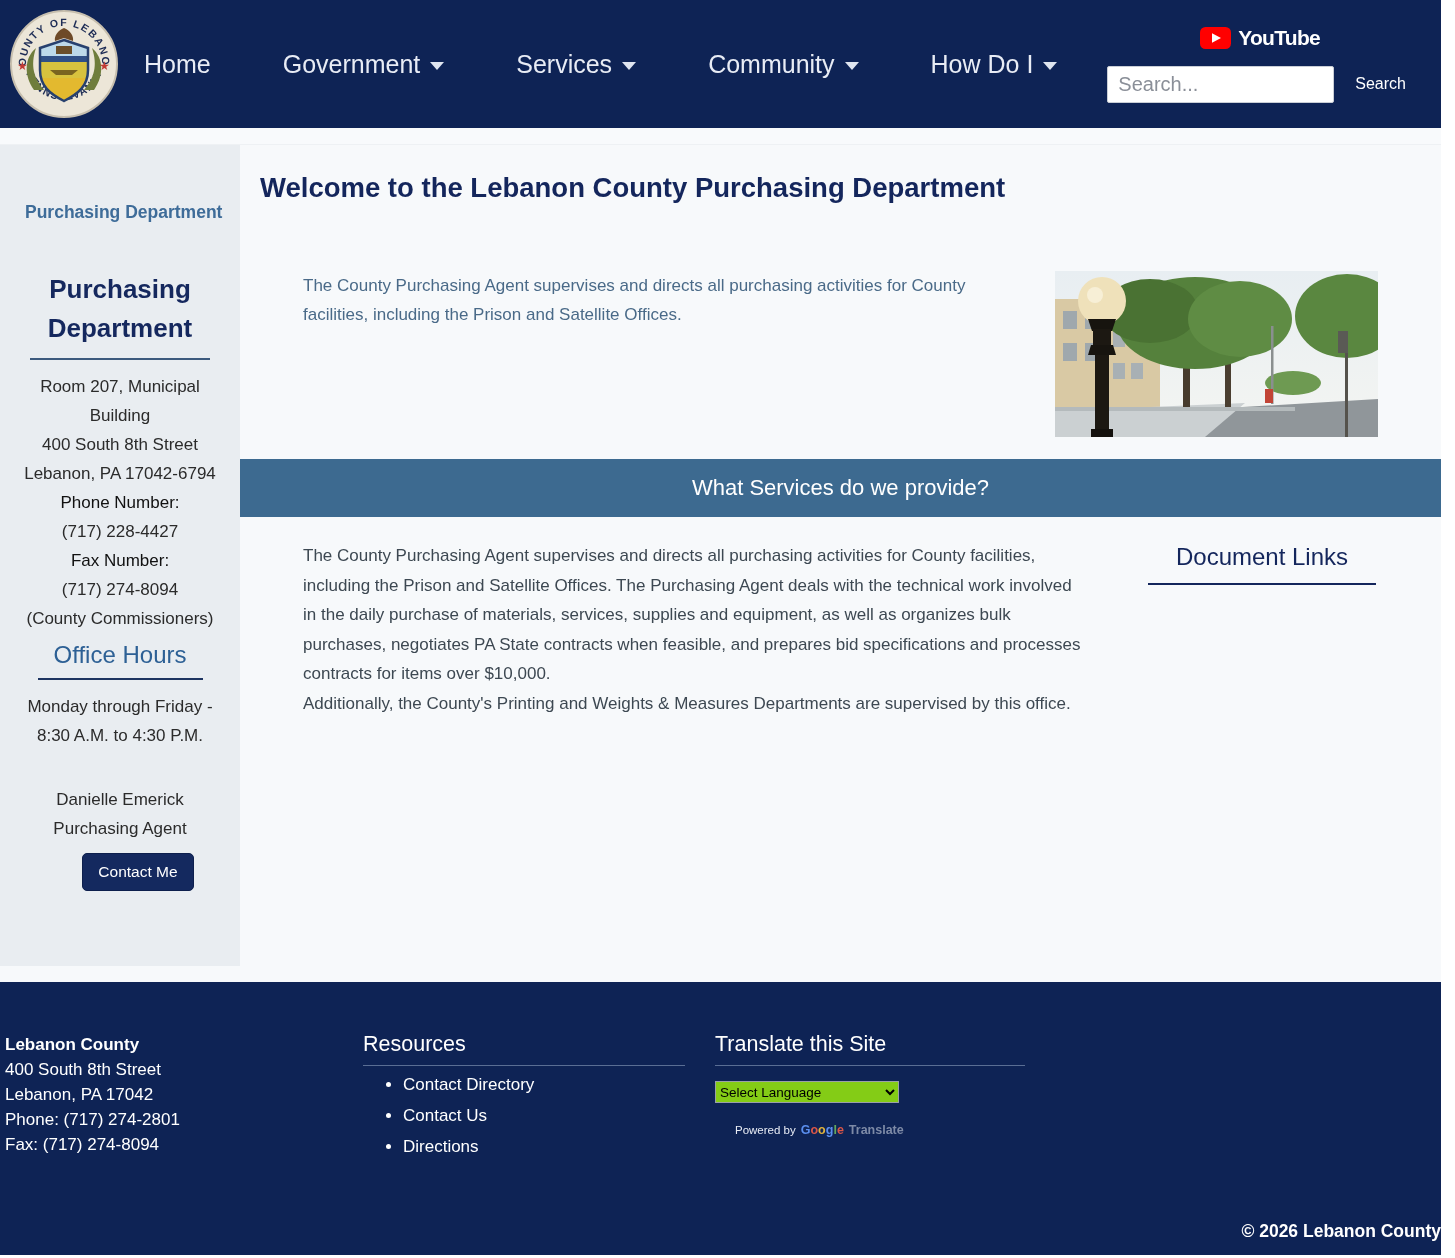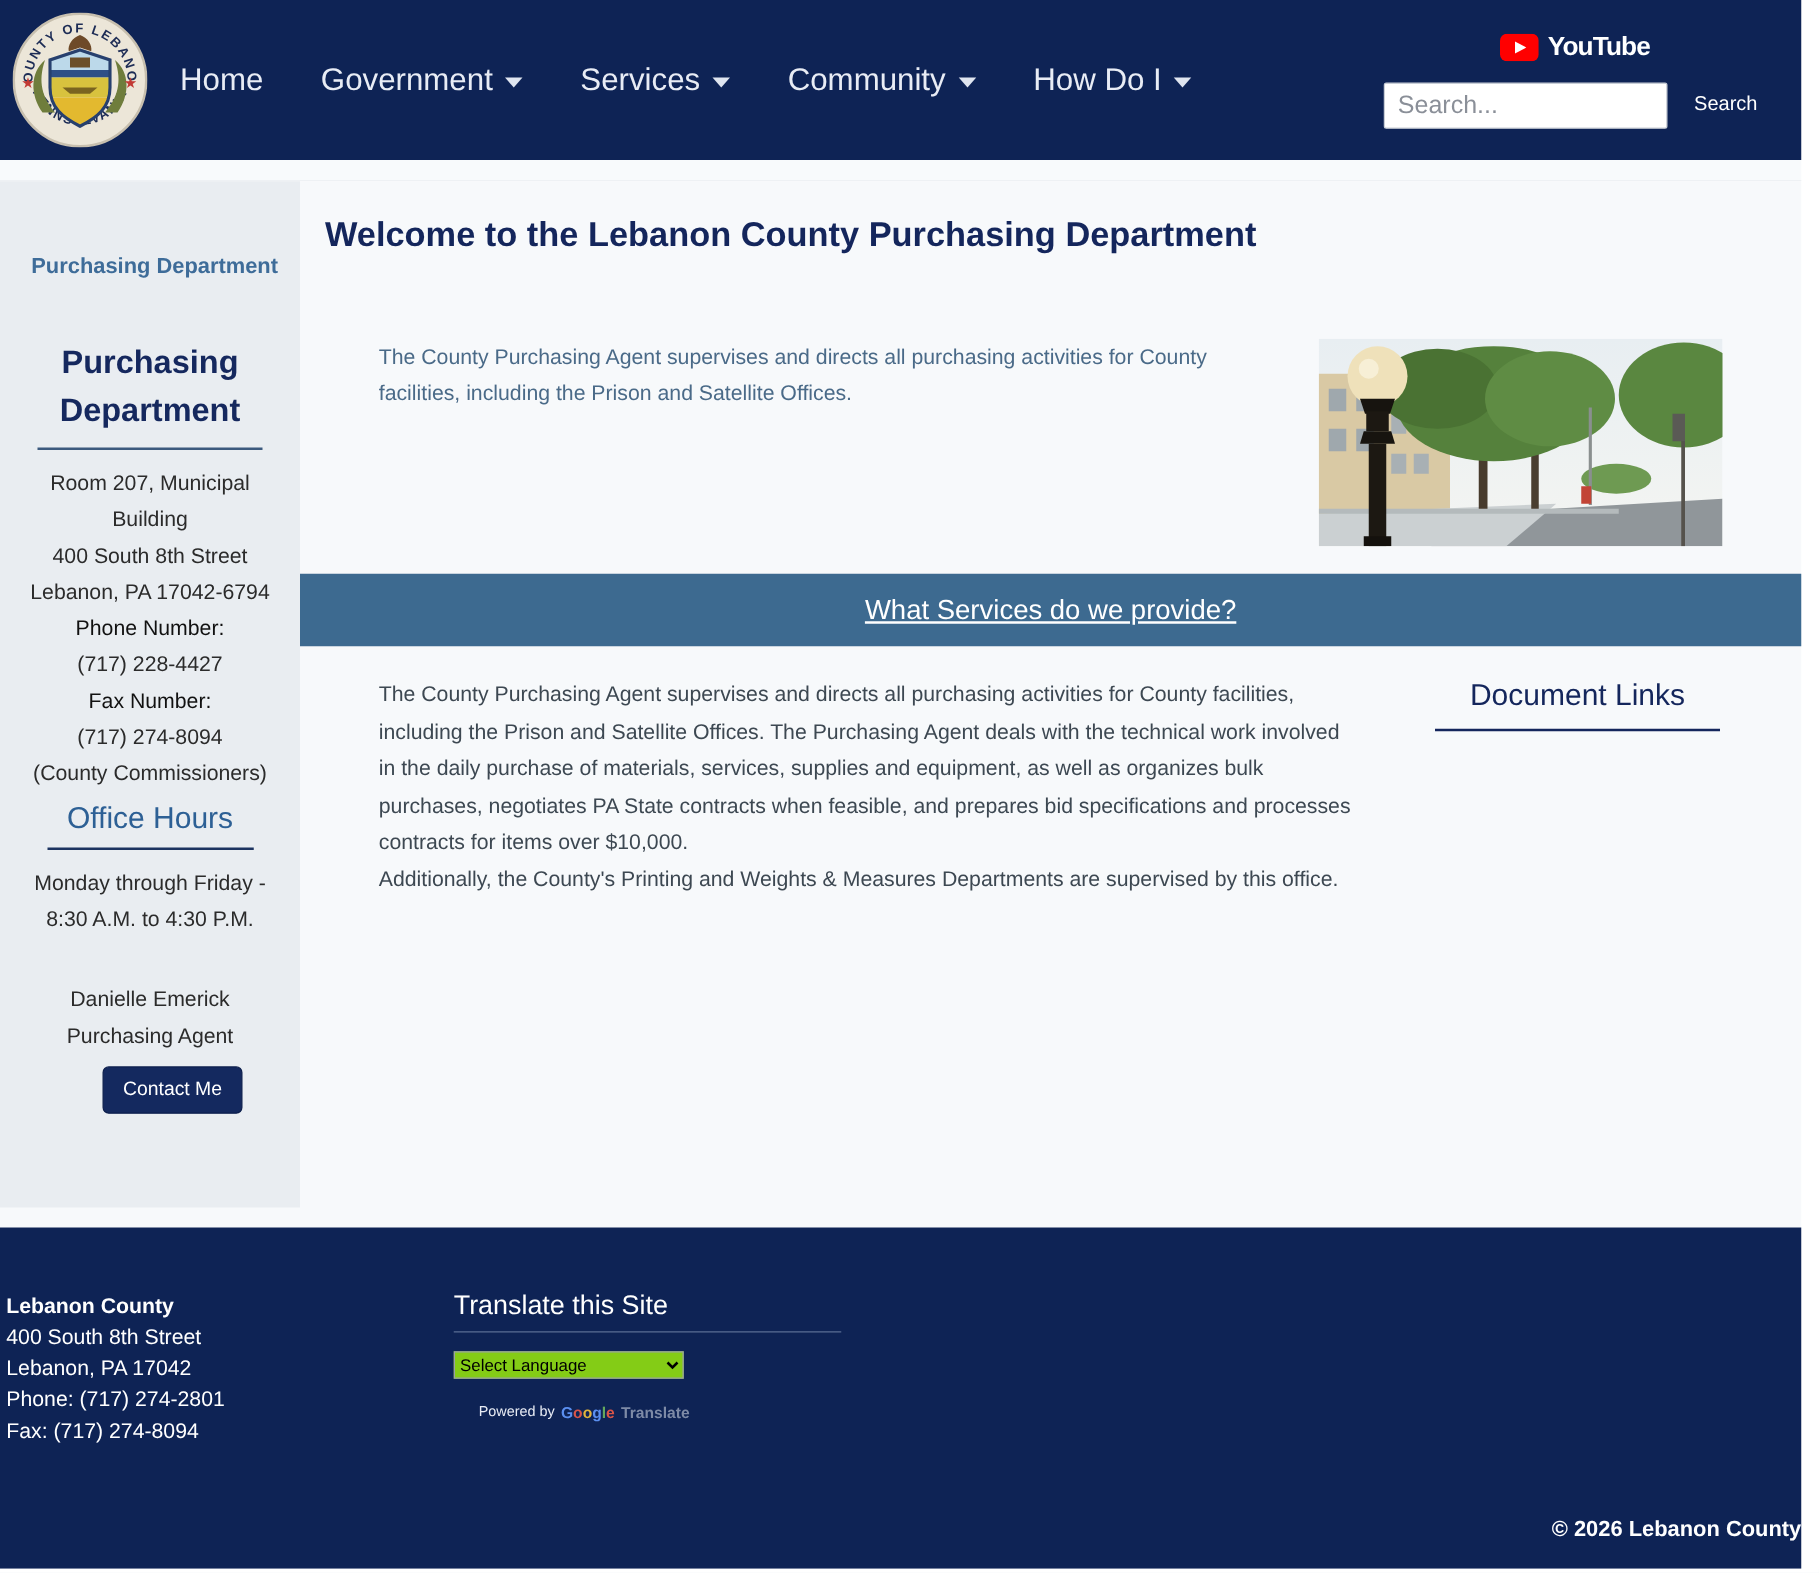--- a/index.html
+++ b/index.html
@@ -6,21 +6,21 @@
   html,body { margin:0; padding:0; background:#ffffff; }
   body { width:1455px; font-family:"Liberation Sans", sans-serif; }
   .page { width:1441px; }
 
   
   .header {
     height:128px; background:#0e2355; display:flex; align-items:center;
     padding-left:10px; position:relative;
   }
   .logo { width:108px; height:108px; flex:0 0 auto; margin-right:26px; cursor:pointer; }
-  .main-nav { display:flex; align-items:center; gap:46px; }
+  .main-nav { display:flex; align-items:center; gap:72px; }
   .nav-item {
     color:#e8ecf5; font-size:25px; font-weight:400; cursor:pointer;
     display:flex; align-items:center; gap:10px; white-space:nowrap;
   }
   .caret {
     width:0; height:0; border-left:7px solid transparent; border-right:7px solid transparent;
     border-top:8px solid #dfe5f0; display:inline-block; margin-top:4px;
   }
   .header-right {
     margin-left:auto; display:flex; flex-direction:column; align-items:flex-end;
@@ -75,21 +75,21 @@
   .main { flex:1; position:relative; }
   .page-title {
     color:#14265c; font-size:27.5px; font-weight:700; margin:27px 0 0 20px;
   }
   .intro-row { display:flex; justify-content:space-between; margin:67px 63px 0 63px; }
   .intro-text { width:712px; color:#4a6a88; font-size:17px; line-height:29px; margin:0; }
   .street-photo { width:323px; height:166px; flex:0 0 auto; display:block; }
 
   .services-banner {
     margin-top:22px; height:58px; background:#3d6a90; color:#ffffff;
-    display:flex; align-items:center; justify-content:center; font-size:22px;text-decoration:underline;
+    display:flex; align-items:center; justify-content:center; font-size:22px;
   }
   .services-row { display:flex; padding:24px 0 0 63px; }
   .services-text { width:780px; color:#3d4852; font-size:17px; line-height:29.5px; }
   .services-text p { margin:0; }
   .doclinks-col { flex:1; display:flex; flex-direction:column; align-items:center; }
   .doclinks-title {
     margin-top:2px; color:#14265c; font-size:24px; padding:0 28px 12px 28px;
     border-bottom:2.5px solid #14265c; min-width:150px; text-align:center;
   }
 
@@ -296,20 +296,34 @@
     <div class="footer-cols">
 
       <div class="f-col1">
         <div class="f-bold">Lebanon County</div>
         <div>400 South 8th Street</div>
         <div>Lebanon, PA 17042</div>
         <div>Phone: (717) 274-2801</div>
         <div>Fax: (717) 274-8094</div>
       </div>
 
+      <div class="f-col2">
+        <div class="f-head">Resources</div>
+        <ul class="f-list">
+          <li>
+            <a class="f-link">Contact Directory</a>
+          </li>
+          <li>
+            <a class="f-link">Contact Us</a>
+          </li>
+          <li>
+            <a class="f-link">Directions</a>
+          </li>
+        </ul>
+      </div>
 
       <div class="f-col3">
         <div class="f-head">Translate this Site</div>
         <select class="lang-select">
           <option>Select Language</option>
         </select>
         <div class="powered-row">
           <span>Powered by</span>
           <span class="g-logo"><span class="g-b">G</span><span class="g-r">o</span><span class="g-y">o</span><span class="g-b">g</span><span class="g-g">l</span><span class="g-r">e</span></span>
           <span class="g-translate">Translate</span>

